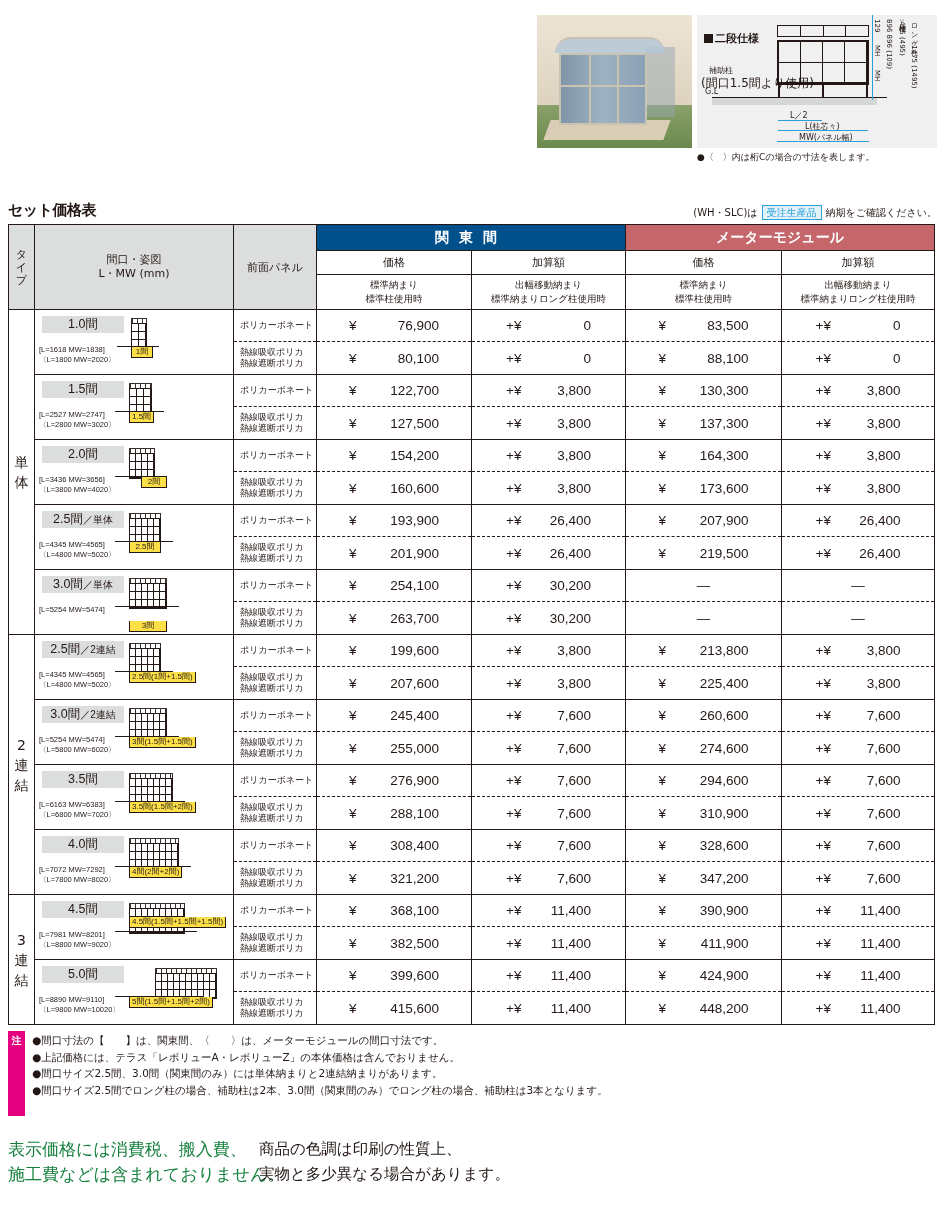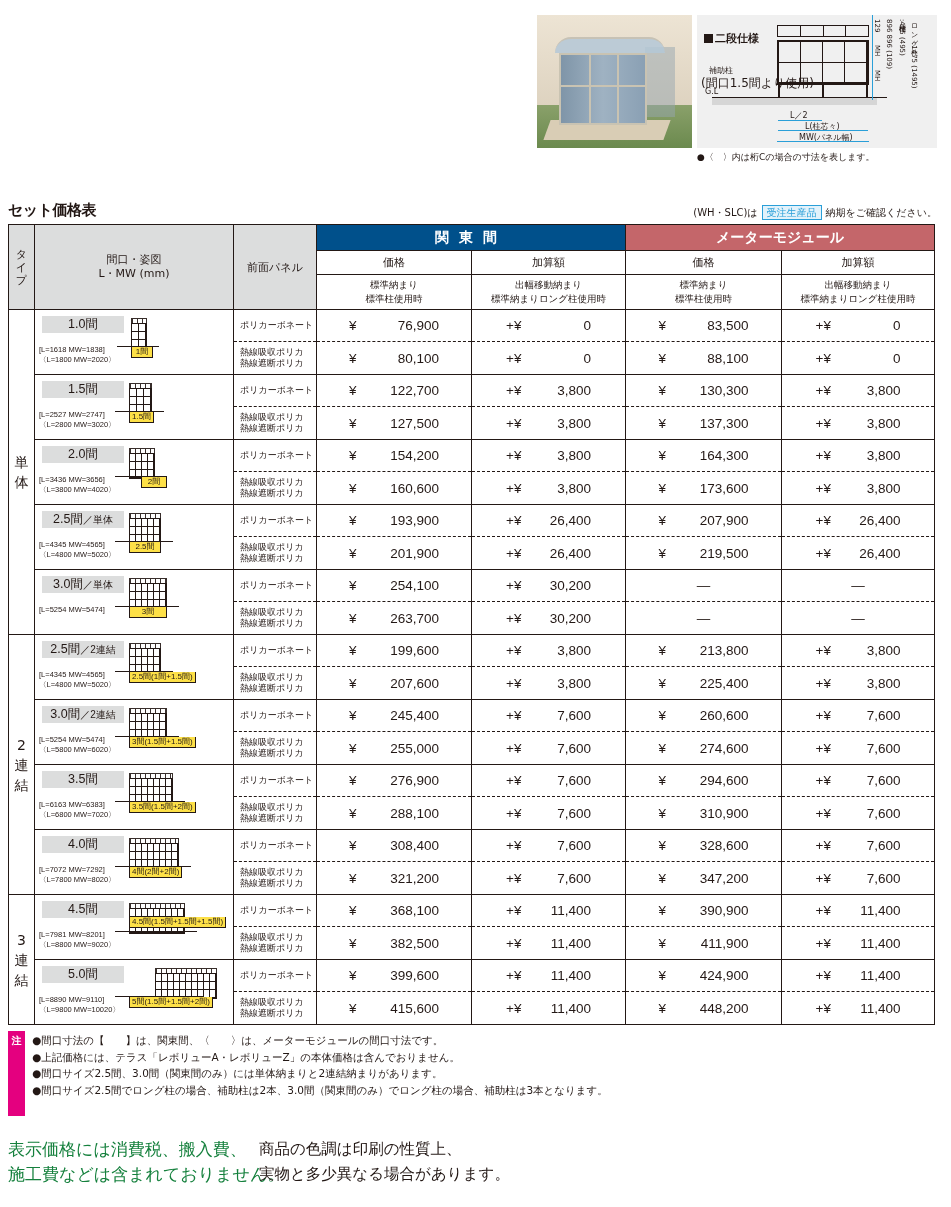--- a/index.html
+++ b/index.html
@@ -484,21 +484,21 @@
               <i></i>
               <i></i>
               <i></i>
               <i></i>
               <i></i>
               <i></i>
               <i></i>
               <i></i>
             </div>
           <div class="mline" style="left:-14px; top:28px; width:64px;"></div>
-          <div class="mlabel" style="left:0; top:29px; min-width:38px; padding:0 2px;">3間</div>
+          <div class="mlabel" style="left:0; top:43px; min-width:38px; padding:0 2px;">3間</div>
         </div>
         </td>
         <td class="panel dash-b">ポリカーボネート</td>
         <td class="price dash-b"><span class="price-inner">
             <span>¥</span>
             <span>254,100</span>
           </span></td>
         <td class="price dash-b"><span class="add-inner">
             <span>+¥</span>
             <span>30,200</span>

